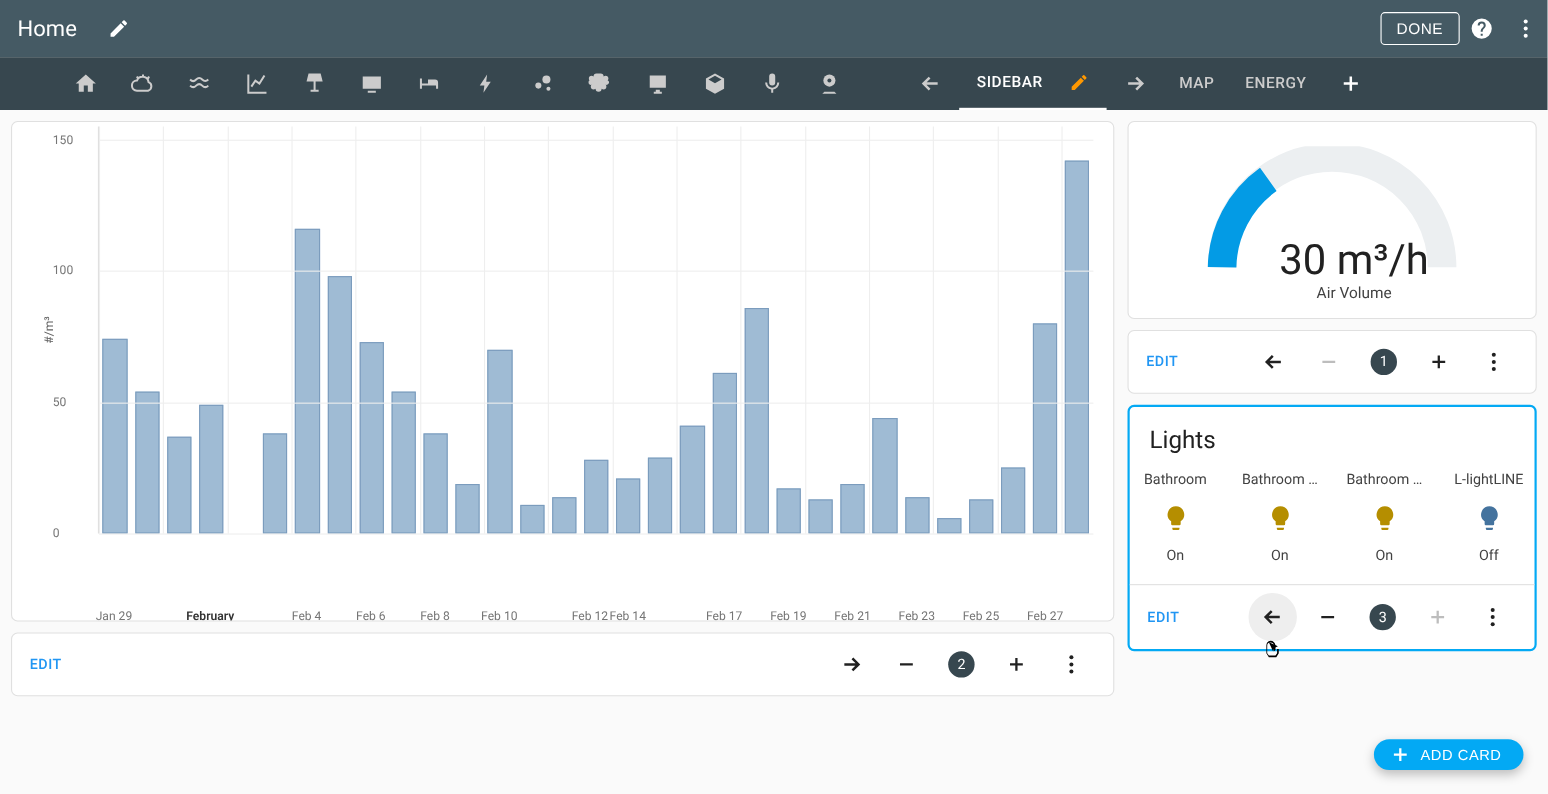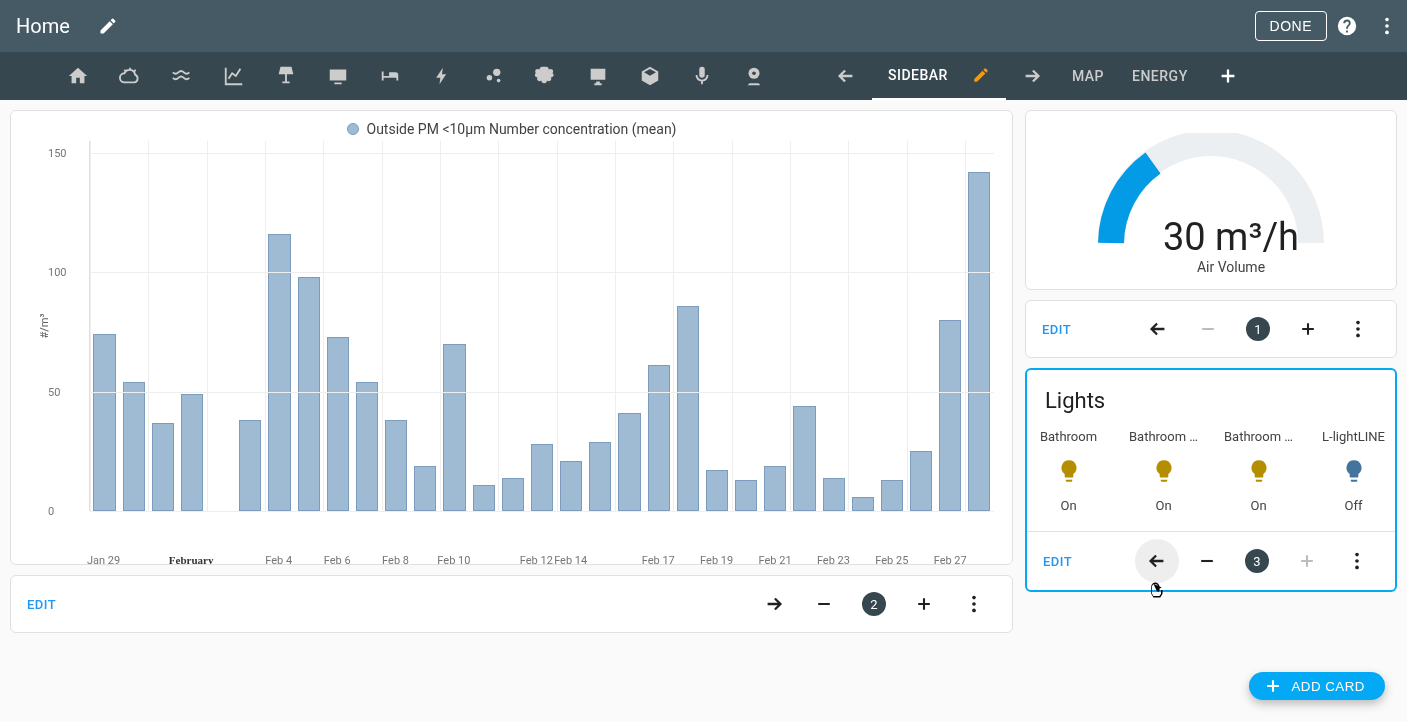--- a/index.html
+++ b/index.html
@@ -188,24 +188,20 @@
       <svg width="22" height="22" viewBox="0 0 24 24" fill="none" stroke="#fff" stroke-width="2.5">
         <path d="M12 5v14M5 12h14"></path>
       </svg>
     </div>
 </div>
 
 <div class="content">
   <div class="col-left">
 
     <div class="card chart-card">
-      <div class="legend">
-        <span class="legend-swatch"></span>
-        <span>Outside PM &lt;10µm Number concentration (mean)</span>
-      </div>
       <div class="chart-area" id="chart-area">
         <span class="y-axis-label">#/m³</span>
         <div class="bars" id="bars">
             <div class="bar" style="left: calc(0.387097%); width: 2.45161%; height: 47.7419%;"></div>
             <div class="bar" style="left: calc(3.6129%); width: 2.45161%; height: 34.8387%;"></div>
             <div class="bar" style="left: calc(6.83871%); width: 2.45161%; height: 23.871%;"></div>
             <div class="bar" style="left: calc(10.0645%); width: 2.45161%; height: 31.6129%;"></div>
             <div class="bar" style="left: calc(16.5161%); width: 2.45161%; height: 24.5161%;"></div>
             <div class="bar" style="left: calc(19.7419%); width: 2.45161%; height: 74.8387%;"></div>
             <div class="bar" style="left: calc(22.9677%); width: 2.45161%; height: 63.2258%;"></div>
@@ -253,21 +249,21 @@
           <div class="grid-v" style="left: 58.0645%;"></div>
           <div class="grid-v" style="left: 64.5161%;"></div>
           <div class="grid-v" style="left: 70.9677%;"></div>
           <div class="grid-v" style="left: 77.4194%;"></div>
           <div class="grid-v" style="left: 83.871%;"></div>
           <div class="grid-v" style="left: 90.3226%;"></div>
           <div class="grid-v" style="left: 96.7742%;"></div>
         </div>
       <div class="x-labels" id="xlabels">
           <div class="x-label" style="left: 1.6129%;">Jan 29</div>
-          <div class="x-label bold" style="left: 11.2903%; font-family: Liberation Serif, serif;">February</div>
+          <div class="x-label bold" style="left: 11.2903%;">February</div>
           <div class="x-label" style="left: 20.9677%;">Feb 4</div>
           <div class="x-label" style="left: 27.4194%;">Feb 6</div>
           <div class="x-label" style="left: 33.871%;">Feb 8</div>
           <div class="x-label" style="left: 40.3226%;">Feb 10</div>
           <div class="x-label" style="left: 46.7742%; margin-left: 24px;">Feb 12</div>
           <div class="x-label" style="left: 53.2258%;">Feb 14</div>
           <div class="x-label" style="left: 62.9032%;">Feb 17</div>
           <div class="x-label" style="left: 69.3548%;">Feb 19</div>
           <div class="x-label" style="left: 75.8065%;">Feb 21</div>
           <div class="x-label" style="left: 82.2581%;">Feb 23</div>

